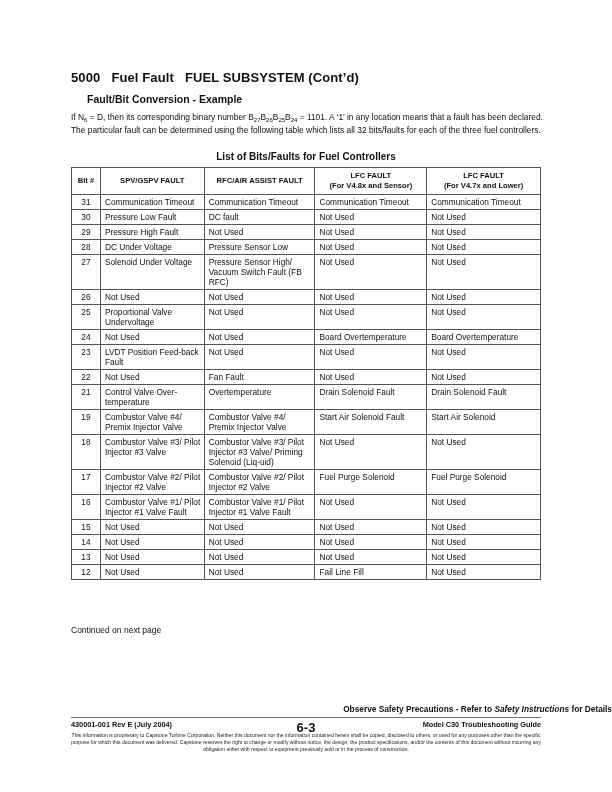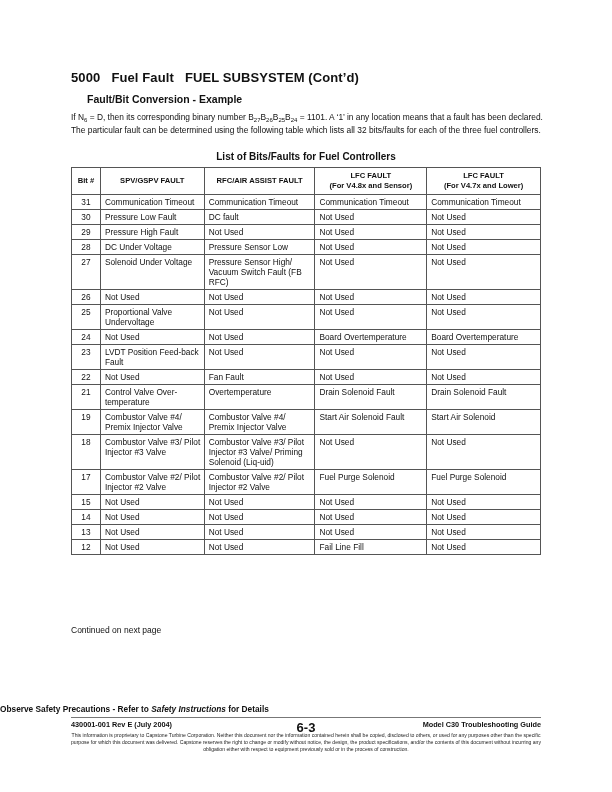--- a/index.html
+++ b/index.html
@@ -10,21 +10,21 @@
   .intro { position: absolute; left: 71px; top: 111px; width: 475px; font-size: 8.4px; line-height: 12.5px; }
   .intro sub { font-size: 6px; vertical-align: -2px; line-height: 0; }
   .table-title { position: absolute; left: 0; width: 612px; top: 151px; text-align: center; font-size: 10px; font-weight: bold; }
   table.faults { position: absolute; left: 71px; top: 167px; width: 470px; border-collapse: collapse; font-size: 8.3px; }
   table.faults th, table.faults td { border: 1px solid #555; padding: 1px 2px 1px 4px; vertical-align: top; line-height: 10px; text-align: left; }
   table.faults th { font-weight: bold; text-align: center; font-size: 7.6px; padding: 2px 2px; vertical-align: middle; height: 22px; }
   table.faults td.bit { text-align: center; padding-left: 2px; }
   table.faults td { padding-top: 2px; padding-bottom: 2px; }
   col.c0 { width: 29px; } col.c1 { width: 104px; } col.c2 { width: 111px; } col.c3 { width: 112px; } col.c4 { width: 114px; }
   .continued { position: absolute; left: 71px; top: 625px; font-size: 8.5px; }
-  .safety { position: absolute; left: 0; width: 612px; top: 704px; text-align: left; font-size: 8.3px; font-weight: bold; }
+  .safety { position: absolute; left: 0; width: 612px; top: 704px; text-align: right; font-size: 8.3px; font-weight: bold; }
   .safety i { font-style: italic; }
   .rule { position: absolute; left: 71px; width: 470px; top: 717px; height: 0; border-top: 1px solid #777; }
   .foot-left { position: absolute; left: 71px; top: 720px; font-size: 7.3px; font-weight: bold; }
   .foot-center { position: absolute; left: 0; width: 612px; top: 720px; text-align: center; font-size: 13px; font-weight: bold; }
   .foot-right { position: absolute; right: 71px; top: 720px; font-size: 7.3px; font-weight: bold; }
   .legal { position: absolute; left: 66px; width: 480px; top: 732px; text-align: center; font-size: 5.1px; line-height: 7px; color: #222; }
 </style>
 </head>
 <body>
 
@@ -152,20 +152,27 @@
           <td>Not Used</td>
         </tr>
         <tr>
           <td class="bit">17</td>
           <td>Combustor Valve #2/ Pilot Injector #2 Valve</td>
           <td>Combustor Valve #2/ Pilot Injector #2 Valve</td>
           <td>Fuel Purge Solenoid</td>
           <td>Fuel Purge Solenoid</td>
         </tr>
         <tr>
+          <td class="bit">16</td>
+          <td>Combustor Valve #1/ Pilot Injector #1 Valve Fault</td>
+          <td>Combustor Valve #1/ Pilot Injector #1 Valve Fault</td>
+          <td>Not Used</td>
+          <td>Not Used</td>
+        </tr>
+        <tr>
           <td class="bit">15</td>
           <td>Not Used</td>
           <td>Not Used</td>
           <td>Not Used</td>
           <td>Not Used</td>
         </tr>
         <tr>
           <td class="bit">14</td>
           <td>Not Used</td>
           <td>Not Used</td>

